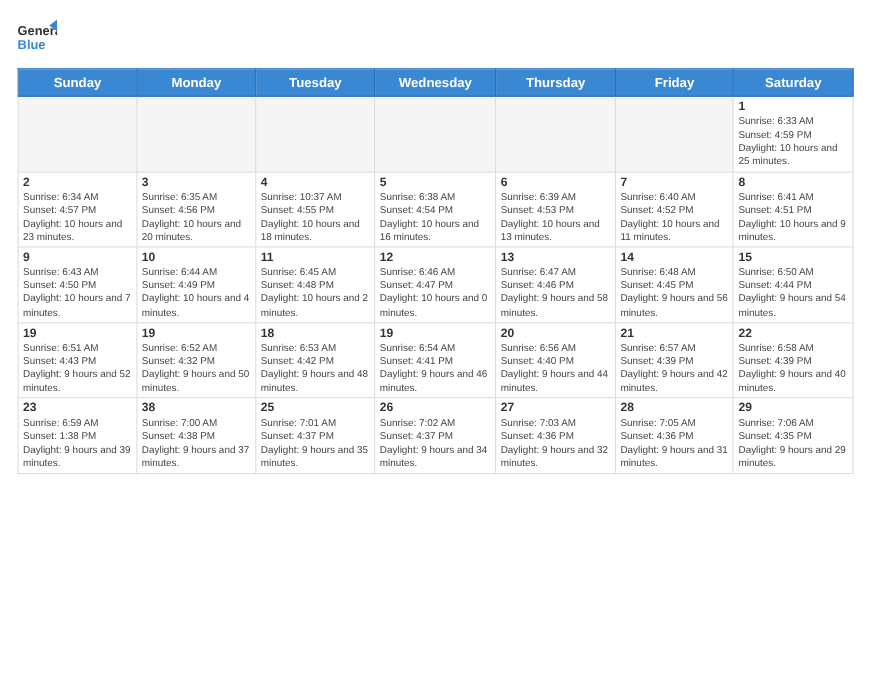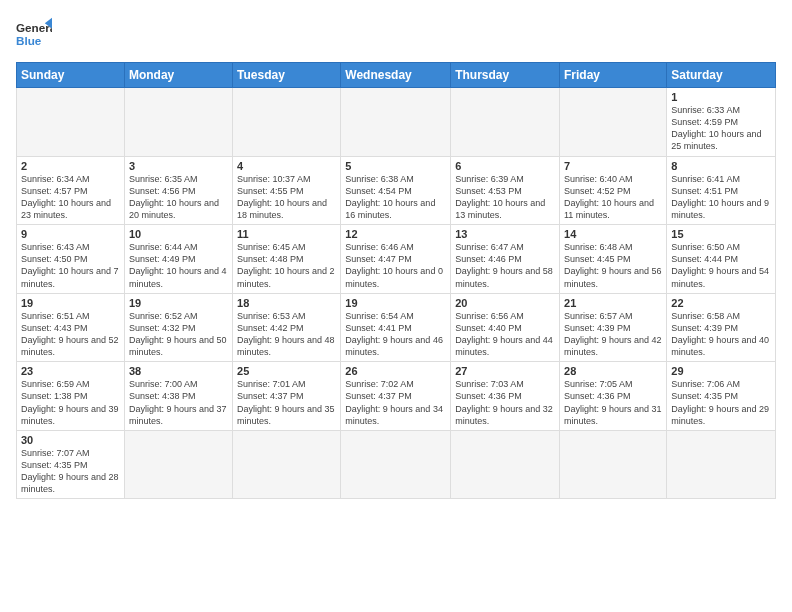--- a/index.html
+++ b/index.html
@@ -47,21 +47,21 @@
       width: 100%;
       border-collapse: collapse;
       border: 1px solid #ccc;
     }
     .calendar th {
       background: #3a87d4;
       color: #fff;
       font-size: 12px;
       font-weight: bold;
       padding: 5px 4px;
-      text-align: left;
+      text-align: center;
       border: 1px solid #2a70bb;
     }
     .calendar td {
       vertical-align: top;
       border: 1px solid #ddd;
       padding: 3px 4px;
       font-size: 9.5px;
       color: #333;
       width: 113px;
       min-height: 70px;
@@ -300,29 +300,15 @@
 Sunset: 4:36 PM
 Daylight: 9 hours and 31 minutes.</div>
           </td>
           <td>
             <span class="day-number">29</span>
             <div class="day-info">Sunrise: 7:06 AM
 Sunset: 4:35 PM
 Daylight: 9 hours and 29 minutes.</div>
           </td>
         </tr>
-        <tr>
-          <td>
-            <span class="day-number">30</span>
-            <div class="day-info">Sunrise: 7:07 AM
-Sunset: 4:35 PM
-Daylight: 9 hours and 28 minutes.</div>
-          </td>
-          <td class="last-row"></td>
-          <td class="last-row"></td>
-          <td class="last-row"></td>
-          <td class="last-row"></td>
-          <td class="last-row"></td>
-          <td class="last-row"></td>
-        </tr>
       </tbody>
   </table>
 </div>
 
 </body></html>

